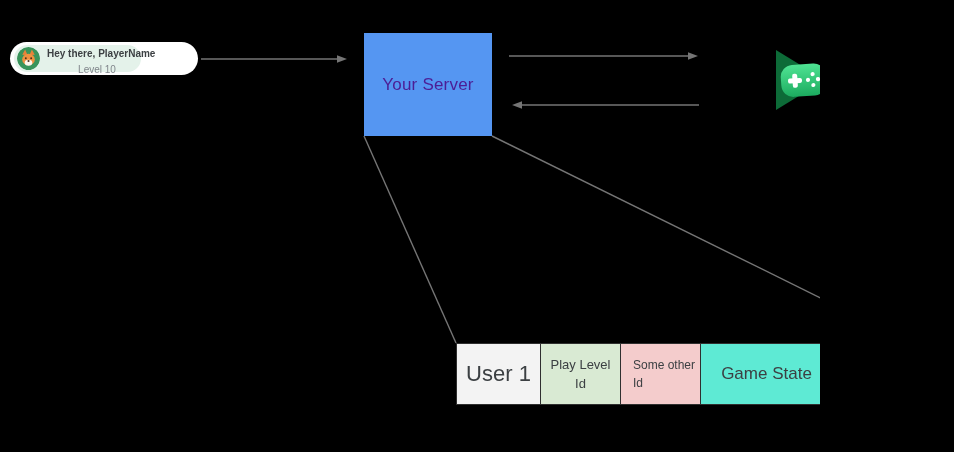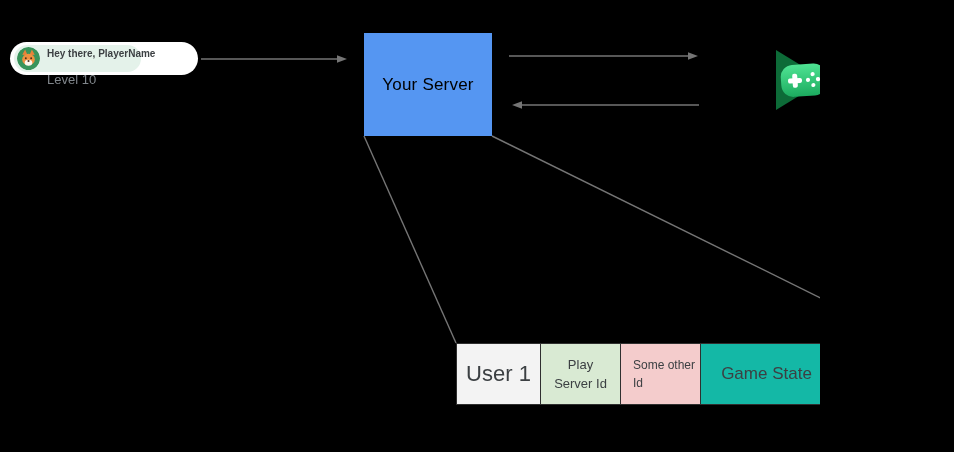--- a/index.html
+++ b/index.html
@@ -16,26 +16,26 @@
   .player-card-inner{
     position:absolute;left:4px;top:3px;height:27px;width:127px;
     border-radius:14px;display:flex;align-items:center;
   }
   .avatar{
     position:absolute;left:3px;top:2px;width:23px;height:23px;border-radius:50%;
     overflow:hidden;flex:none;
   }
   .card-text{position:absolute;left:33px;top:3px;width:100px;}
   .greeting{font-size:10px;font-weight:bold;color:#3c4043;line-height:11px;white-space:nowrap;}
-  .level{font-size:13px;color:#80868b;line-height:10px;margin-top:16px;}
+  .level{font-size:10px;color:#80868b;line-height:10px;margin-top:6px;text-align:center;}
   
   .server-box{
     position:absolute;left:364px;top:33px;width:128px;height:103px;
     display:flex;align-items:center;justify-content:center;
-    color:#000000;font-size:17px;letter-spacing:.2px;
+    color:#4c1d95;font-size:17px;letter-spacing:.2px;
   }
   
   .pg-logo{position:absolute;left:774px;top:47px;width:62px;height:66px;}
   
   .overlay{position:absolute;left:0;top:0;width:954px;height:452px;}
   .conn{stroke:#757575;stroke-width:1.4;fill:none;}
   .head{fill:#757575;stroke:none;}
   
   .id-table{
     position:absolute;left:456px;top:343px;height:62px;
@@ -117,23 +117,23 @@
         <circle cx="39" cy="38.5" r="2.1" fill="#fff"></circle>
       </g>
     </svg>
   </div>
 
   <div class="id-table">
     <div class="cell cell-0" style="background: rgb(243, 243, 243);">
       <span>User 1</span>
     </div>
     <div class="cell cell-1" style="background: rgb(217, 234, 211);">
-      <span>Play Server Id</span>
+      <span>Play Level Id</span>
     </div>
     <div class="cell cell-3" style="background: rgb(244, 204, 204);">
       <span>Some other Id</span>
     </div>
-    <div class="cell cell-4" style="background: #14b8a6; text-align: center;">
+    <div class="cell cell-4" style="background: #5eead4; text-align: center;">
       <span>Game State</span>
     </div>
   </div>
 
 </div>
 
 </body></html>

